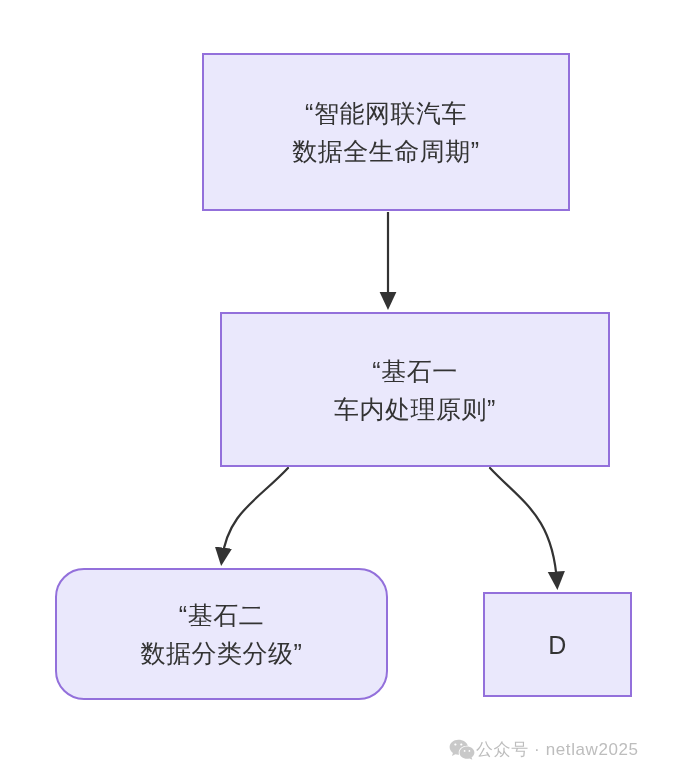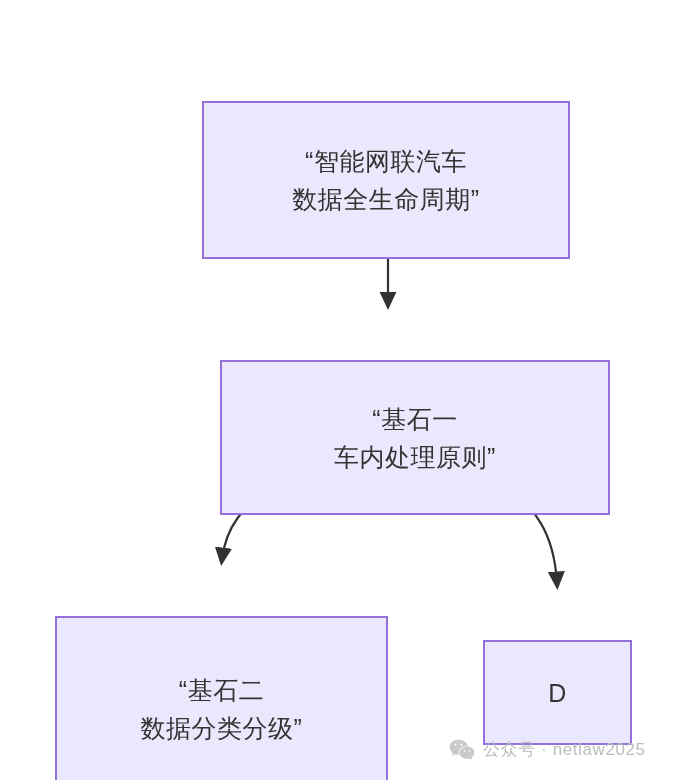--- a/index.html
+++ b/index.html
@@ -33,21 +33,20 @@
     background: #eae8fc;
     border: 2px solid #9370db;
     display: flex;
     flex-direction: column;
     align-items: center;
     justify-content: center;
     color: #333333;
     text-align: center;
     line-height: 1.52;
     letter-spacing: 0.5px;
-    margin-top: 48px;
   }
   .node-line {
     display: block;
     white-space: pre;
   }
   
   #node-root {
     left: 202px;
     top: 53px;
     width: 368px;
@@ -58,38 +57,39 @@
     left: 220px;
     top: 312px;
     width: 390px;
     height: 155px;
     font-size: 25px;
   }
   #node-pillar-two {
     left: 55px;
     top: 568px;
     width: 333px;
-    height: 186px;
+    height: 132px;
     font-size: 25px;
+    border-radius: 29px;
   }
   #node-d {
     left: 483px;
     top: 592px;
     width: 149px;
     height: 105px;
     font-size: 25px;
   }
   
   #watermark {
     position: absolute;
     left: 449px;
     top: 738px;
     display: flex;
     align-items: center;
-    gap: 8px;
+    gap: 1px;
     color: #bdbdbd;
     font-size: 17px;
     letter-spacing: 0.6px;
     user-select: none;
   }
   #watermark .wm-text {
     white-space: pre;
   }
   .wechat-icon {
     display: block;

